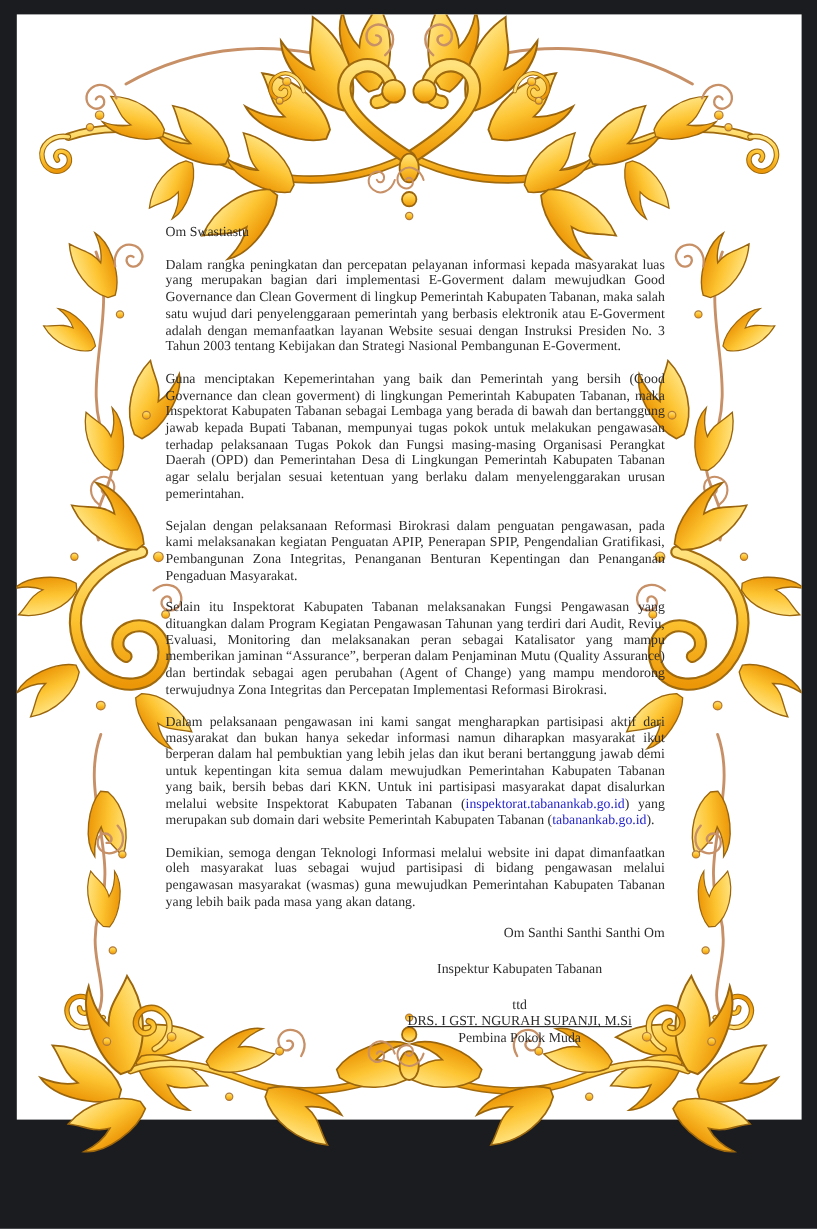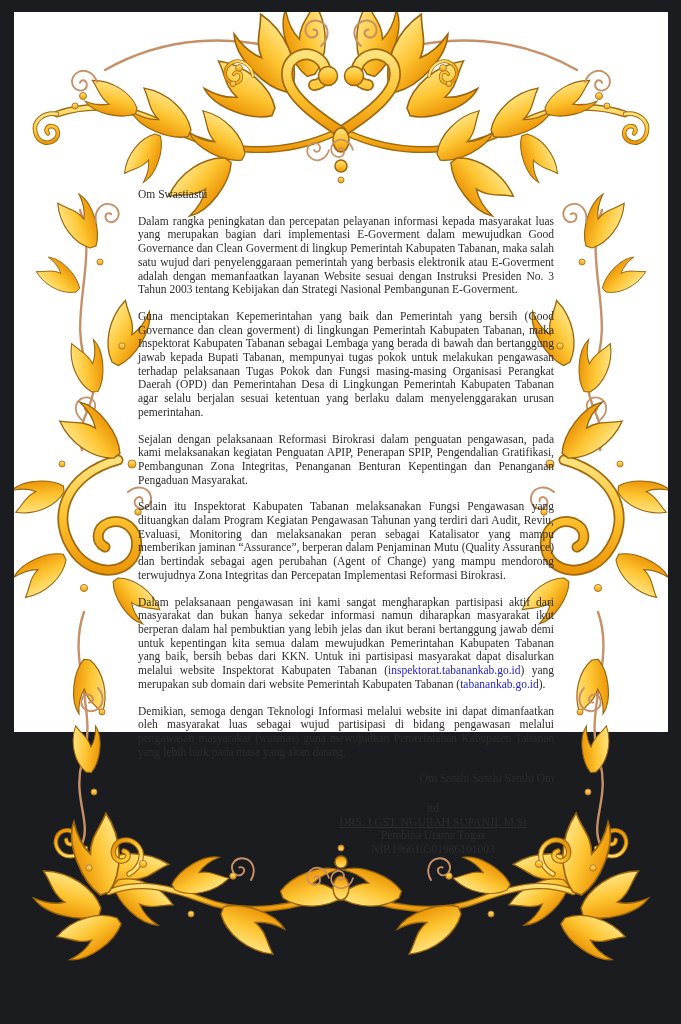--- a/index.html
+++ b/index.html
@@ -5,21 +5,21 @@
   html,body { margin:0; padding:0; }
   body {
     width:681px; height:1024px;
     background:#1b1c20;
     position:relative;
     overflow:hidden;
     font-family:"Liberation Serif", serif;
   }
   .paper {
     position:absolute; left:14px; top:12px;
-    width:654px; height:720px;
+    width:654px; height:921px;
     background:#ffffff;
   }
   svg.ornament {
     position:absolute; left:0; top:0;
     width:654px; height:1003px;
     pointer-events:none;
   }
   
   .under { fill:none; stroke:#a06a0e; stroke-linecap:round; stroke-linejoin:round; }
   .over  { fill:none; stroke:url(#gp); stroke-linecap:round; stroke-linejoin:round; }
@@ -184,20 +184,20 @@
     <p>Sejalan dengan pelaksanaan Reformasi Birokrasi dalam penguatan pengawasan, pada kami melaksanakan kegiatan Penguatan APIP, Penerapan SPIP, Pengendalian Gratifikasi, Pembangunan Zona Integritas, Penanganan Benturan Kepentingan dan Penanganan Pengaduan Masyarakat.</p>
     <p>Selain itu Inspektorat Kabupaten Tabanan melaksanakan Fungsi Pengawasan yang dituangkan dalam Program Kegiatan Pengawasan Tahunan yang terdiri dari Audit, Reviu, Evaluasi, Monitoring dan melaksanakan peran sebagai Katalisator yang mampu memberikan jaminan “Assurance”, berperan dalam Penjaminan Mutu (Quality Assurance) dan bertindak sebagai agen perubahan (Agent of Change) yang mampu mendorong terwujudnya Zona Integritas dan Percepatan Implementasi Reformasi Birokrasi.</p>
 
     <p><span>Dalam pelaksanaan pengawasan ini kami sangat mengharapkan partisipasi aktif dari masyarakat dan bukan hanya sekedar informasi namun diharapkan masyarakat ikut berperan dalam hal pembuktian yang lebih jelas dan ikut berani bertanggung jawab demi untuk kepentingan kita semua dalam mewujudkan Pemerintahan Kabupaten Tabanan yang baik, bersih bebas dari KKN. Untuk ini partisipasi masyarakat dapat disalurkan melalui website Inspektorat Kabupaten Tabanan (</span><a>inspektorat.tabanankab.go.id</a><span>) yang merupakan sub domain dari website Pemerintah Kabupaten Tabanan (</span><a>tabanankab.go.id</a><span>).</span></p>
 
     <p>Demikian, semoga dengan Teknologi Informasi melalui website ini dapat dimanfaatkan oleh masyarakat luas sebagai wujud partisipasi di bidang pengawasan melalui pengawasan masyarakat (wasmas) guna mewujudkan Pemerintahan Kabupaten Tabanan yang lebih baik pada masa yang akan datang.</p>
 
     <p class="closing">Om Santhi Santhi Santhi Om</p>
 
     <div class="sig">
+      <div class="sig-title">Inspektur Kabupaten Tabanan</div>
       <div class="sig-ttd">ttd</div>
       <div class="sig-name">DRS. I GST. NGURAH SUPANJI, M.Si</div>
-      <div class="sig-rank">Pembina Utama Tugas</div>
-      <div class="sig-nip">NIP.196610301986101003</div>
+      <div class="sig-rank">Pembina Pokok Muda</div>
     </div>
   </div>
 
 </div>
 
 </body></html>

